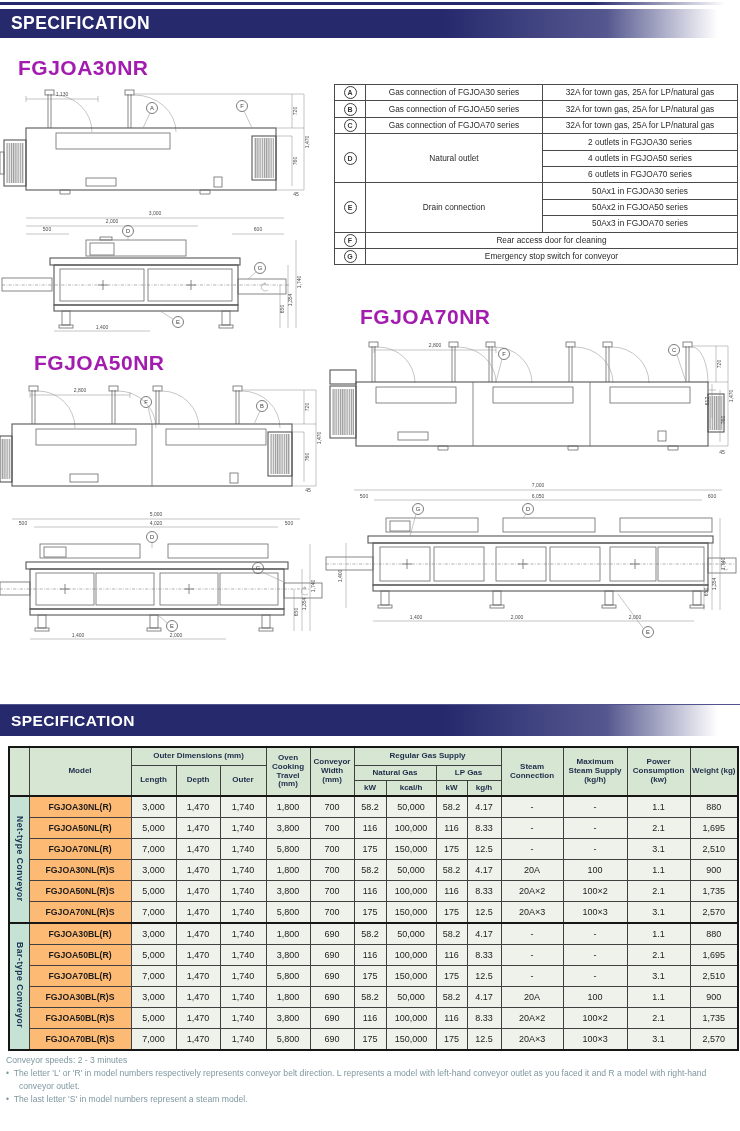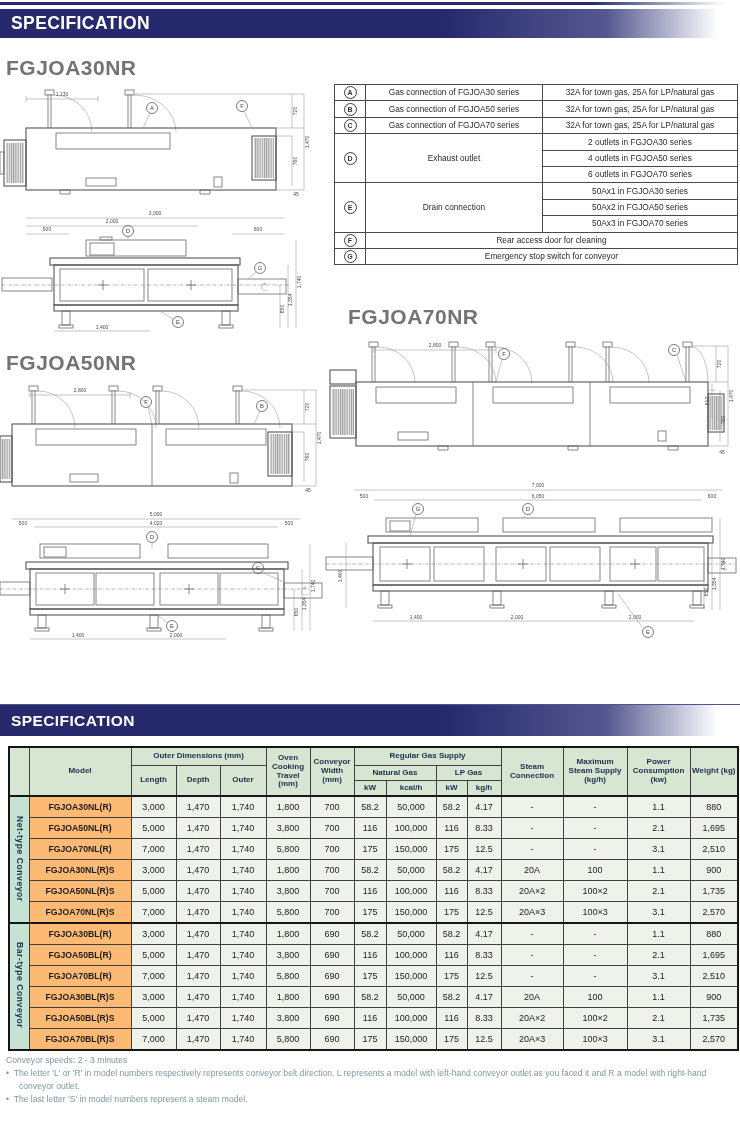--- a/index.html
+++ b/index.html
@@ -8,22 +8,22 @@
 
   
   .rule-top{position:absolute;top:2px;left:0;width:740px;height:3px;
     background:linear-gradient(to right,#262a6d 0%,#262a6d 80%,rgba(255,255,255,0) 98%);}
   .banner{position:absolute;left:0;width:740px;color:#fff;font-weight:bold;
     background:linear-gradient(to right,#262a6d 0%,#262a6d 60%,#55588f 82%,rgba(255,255,255,0) 97%);}
   .banner.b1{top:9px;height:29px;line-height:29px;font-size:17.5px;padding-left:11px;letter-spacing:.4px;box-sizing:border-box;}
   .banner.b2{top:704px;height:32px;line-height:32px;font-size:15.5px;padding-left:11px;letter-spacing:.4px;box-sizing:border-box;border-top:1px solid #50538e;}
 
   
-  .dtitle{position:absolute;font-size:21px;font-weight:bold;color:#737373;letter-spacing:.5px;}
-  .t30{left:6px;top:56px;} .t50{left:6px;top:351px;} .t70{left:348px;top:305px;}
+  .dtitle{position:absolute;font-size:21px;font-weight:bold;color:#a21caf;letter-spacing:.5px;margin-left:12px;}
+  .t30{left:6px;top:56px;} .t50{left:22px;top:351px;} .t70{left:348px;top:305px;}
 
   
   .dwg{position:absolute;}
   .s30{left:0;top:82px;} .s50{left:0;top:378px;} .s70{left:318px;top:332px;}
   .ln{fill:none;stroke:#6a6a6a;stroke-width:.8;}
   .ln2{fill:none;stroke:#565656;stroke-width:1.1;}
   .thin{fill:none;stroke:#979797;stroke-width:.55;}
   .dim{fill:none;stroke:#8b8b8b;stroke-width:.5;}
   .dash{fill:none;stroke:#7c7c7c;stroke-width:.6;stroke-dasharray:3 1.4 .8 1.4;}
   .dimt{font-size:5px;fill:#4c4c4c;text-anchor:middle;font-family:"Liberation Sans",sans-serif;}
@@ -407,21 +407,21 @@
         <td class="lcol">Gas connection of FGJOA50 series</td>
         <td>32A for town gas, 25A for LP/natural gas</td>
       </tr>
       <tr>
         <td class="kcol"><span class="circ">C</span></td>
         <td class="lcol">Gas connection of FGJOA70 series</td>
         <td>32A for town gas, 25A for LP/natural gas</td>
       </tr>
       <tr>
         <td class="kcol" rowspan="3"><span class="circ">D</span></td>
-        <td class="lcol" rowspan="3">Exhaust outlet</td>
+        <td class="lcol" rowspan="3">Natural outlet</td>
         <td>2 outlets in FGJOA30 series</td>
       </tr>
       <tr>
           <td>4 outlets in FGJOA50 series</td>
         </tr>
       <tr>
           <td>6 outlets in FGJOA70 series</td>
         </tr>
       <tr>
         <td class="kcol" rowspan="3"><span class="circ">E</span></td>

